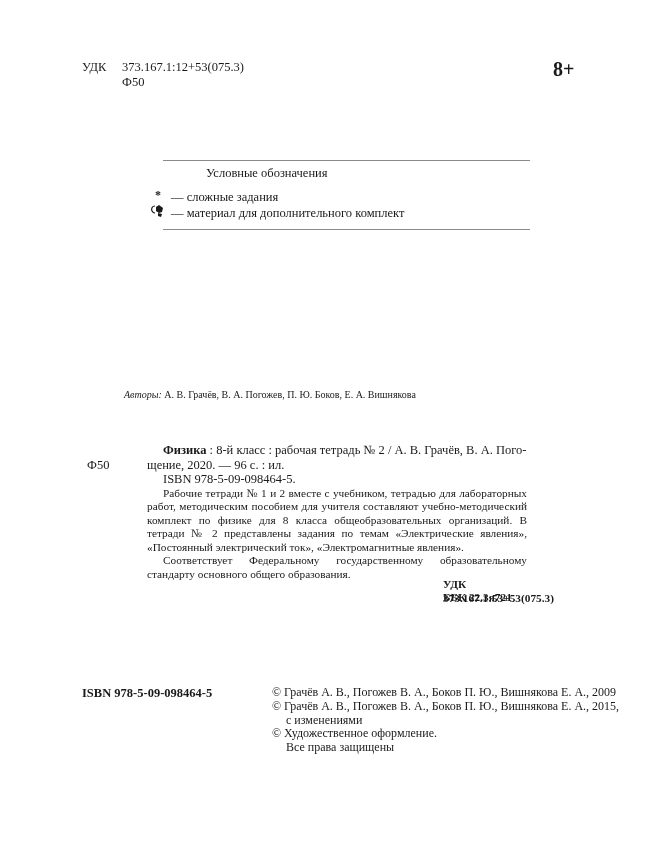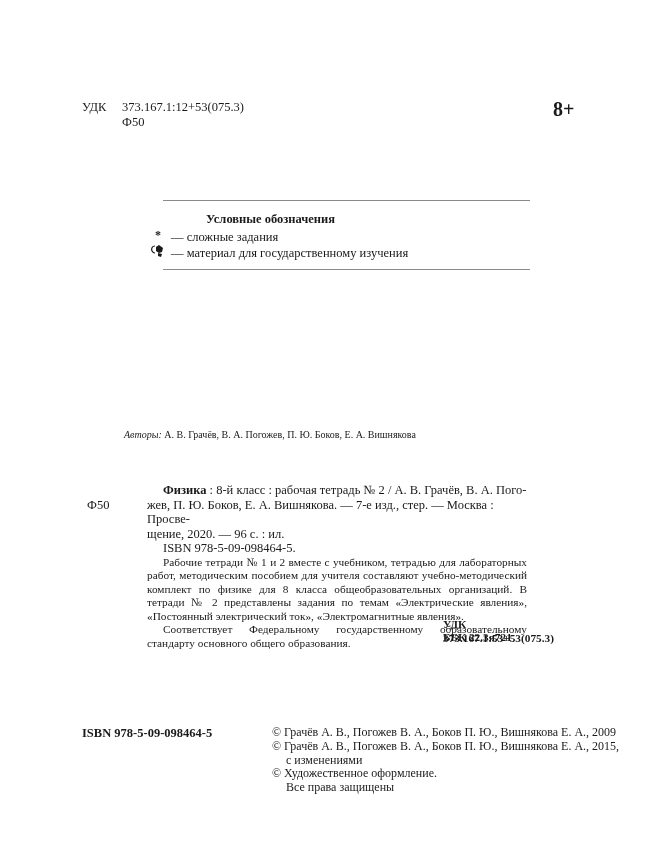--- a/index.html
+++ b/index.html
@@ -1,28 +1,28 @@
 <!DOCTYPE html>
 <html><head>
   <meta charset="utf-8">
   <style>
     html, body { margin: 0; padding: 0; background: #ffffff; }
     body {
       width: 650px; height: 848px; position: relative; overflow: hidden;
       font-family: "Liberation Serif", "DejaVu Serif", serif;
       color: #1a1a1a;
     }
-    .abs { position: absolute; margin-top: 40px; }
+    .abs { position: absolute; }
     .udk-top { left: 82px; top: 60px; font-size: 12.5px; line-height: 15px; }
     .udk-top .row { display: flex; }
     .udk-top .lbl { width: 40px; }
     .age { left: 553px; top: 58px; font-size: 20px; font-weight: bold; }
 
     .legend-rule { left: 163px; width: 367px; height: 0; border-top: 1.5px solid #8a8a8a; }
-    .legend-title { left: 206px; top: 172px; font-size: 12.5px; font-weight: bold; }
+    .legend-title { left: 206px; top: 166px; font-size: 12.5px; font-weight: normal; }
     .legend-row { left: 148px; font-size: 12.5px; display: flex; align-items: center; }
     .legend-row .sym { width: 20px; text-align: center; font-size: 13px; }
     .legend-row .sym.star { font-weight: bold; font-size: 12px; position: relative; top: -2px; }
     .legend-row .txt { margin-left: 3px; }
 
     .authors { left: 124px; top: 389px; font-size: 10px; }
     .authors .lead { font-style: italic; }
 
     .card { left: 87px; top: 443px; width: 440px; font-size: 12.5px; line-height: 14.6px; }
     .card .code { position: absolute; left: 0; top: 14.6px; }
@@ -60,34 +60,33 @@
   <span class="txt">— сложные задания</span>
 </div>
 <div class="abs legend-row" style="top:204px;">
   <span class="sym">
     <svg width="16" height="14" viewBox="0 0 16 14">
       <path d="M5 2 C2 2 1 5 2 7 C3 9 5 9 5 9" fill="none" stroke="#1a1a1a" stroke-width="1.2"></path>
       <path d="M9 1 L13 4 L12 8 L9 9 L6 7 L6 3 Z" fill="#1a1a1a"></path>
       <path d="M8 9 L8 12 L11 13 L12 10 Z" fill="#1a1a1a"></path>
     </svg>
   </span>
-  <span class="txt">— материал для государственному изучения</span>
+  <span class="txt">— материал для дополнительного комплект</span>
 </div>
 <div class="abs legend-rule" style="top:229px;"></div>
 
 <div class="abs authors">
   <span class="lead">Авторы:</span>
   <span>А. В. Грачёв, В. А. Погожев, П. Ю. Боков, Е. А. Вишнякова</span>
 </div>
 
 <div class="abs card">
   <div class="code">Ф50</div>
   <div class="body" style="top:0;">
     <div class="indent"><span class="bold">Физика</span><span> : 8-й класс : рабочая тетрадь № 2 / А. В. Грачёв, В. А. Пого-</span></div>
-    <div>жев, П. Ю. Боков, Е. А. Вишнякова. — 7-е изд., стер. — Москва : Просве-</div>
     <div>щение, 2020. — 96 с. : ил.</div>
     <div class="indent">ISBN 978-5-09-098464-5.</div>
     <div class="annot indent">Рабочие тетради № 1 и 2 вместе с учебником, тетрадью для лабораторных работ, методическим пособием для учителя составляют учебно-методический комплект по физике для 8 класса общеобразовательных организаций. В тетради № 2 представлены задания по темам «Электрические явления», «Постоянный электрический ток», «Электромагнитные явления».</div>
     <div class="annot indent">Соответствует Федеральному государственному образовательному стандарту основного общего образования.</div>
   </div>
   <div class="udk-bottom" style="top:135px;">УДК 373.167.1:53+53(075.3)</div>
   <div class="udk-bottom" style="top:148px;">ББК 22.3я721</div>
 </div>
 
 <div class="abs isbn-bottom">ISBN 978-5-09-098464-5</div>

